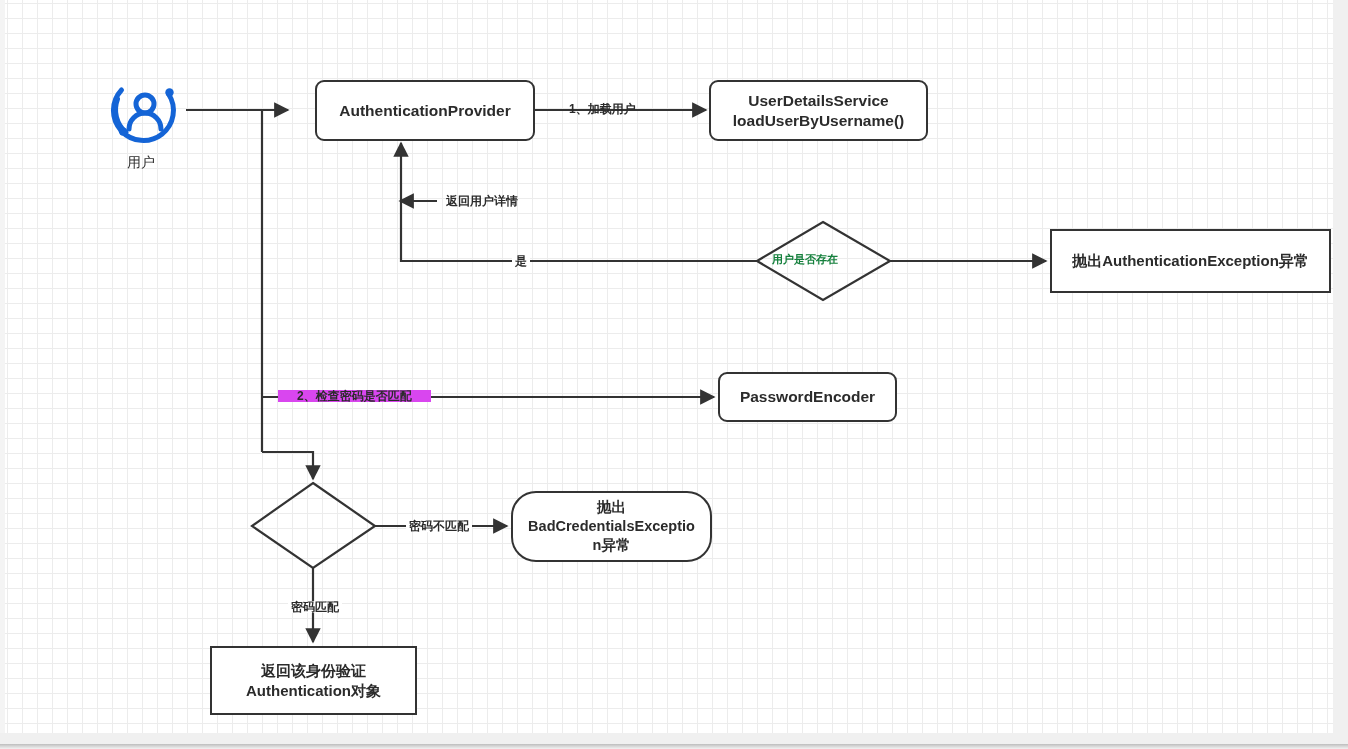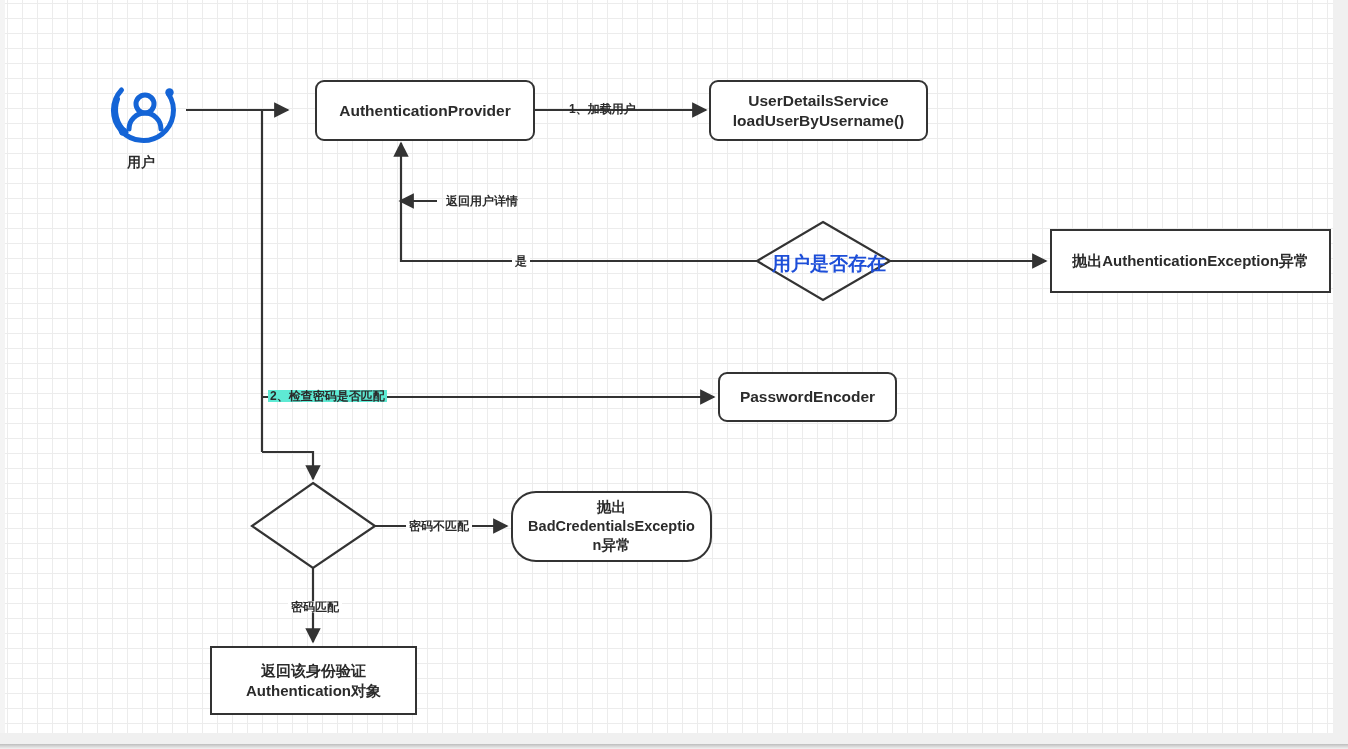--- a/index.html
+++ b/index.html
@@ -98,31 +98,31 @@
     position: absolute;
     color: #2b2b2b;
     font-size: 12px;
     font-weight: bold;
     white-space: nowrap;
     background: transparent;
     line-height: 1;
   }
   .diamond-label {
     position: absolute;
-    color: #1d4ed8;
-    font-size: 19px;
+    color: #15803d;
+    font-size: 11px;
     font-weight: bold;
     white-space: nowrap;
     line-height: 1;
   }
   .actor-label {
     position: absolute;
     color: #2b2b2b;
     font-size: 14px;
-    font-weight: bold;
+    font-weight: normal;
     white-space: nowrap;
     line-height: 1;
   }
   #user-actor {
     position: absolute;
     left: 106px;
     top: 72px;
     width: 78px;
     height: 78px;
   }
@@ -217,19 +217,19 @@
   </div>
 
   <div class="diamond-label" style="left:772px; top:254px;">用户是否存在</div>
 
   <div class="edge-label" style="left:569px; top:103px;">1、加载用户</div>
 
   <div class="edge-label" style="left:446px; top:195px;">返回用户详情</div>
 
   <div class="edge-label" style="left:512px; top:255px; background:#ffffff; padding:0 3px;">是</div>
 
-  <div class="edge-label" style="left:268px; top:390px; background:#5eead4; padding:0 2px;">2、检查密码是否匹配</div>
+  <div class="edge-label" style="left:278px; top:390px; background:#d946ef; padding:0 19px;">2、检查密码是否匹配</div>
 
   <div class="edge-label" style="left:406px; top:520px; background:#ffffff; padding:0 3px;">密码不匹配</div>
 
   <div class="edge-label" style="left:279px; top:601px; background:#ffffff; padding:0 3px;margin-left:9px;">密码匹配</div>
 
 </div>
 
 </body></html>

